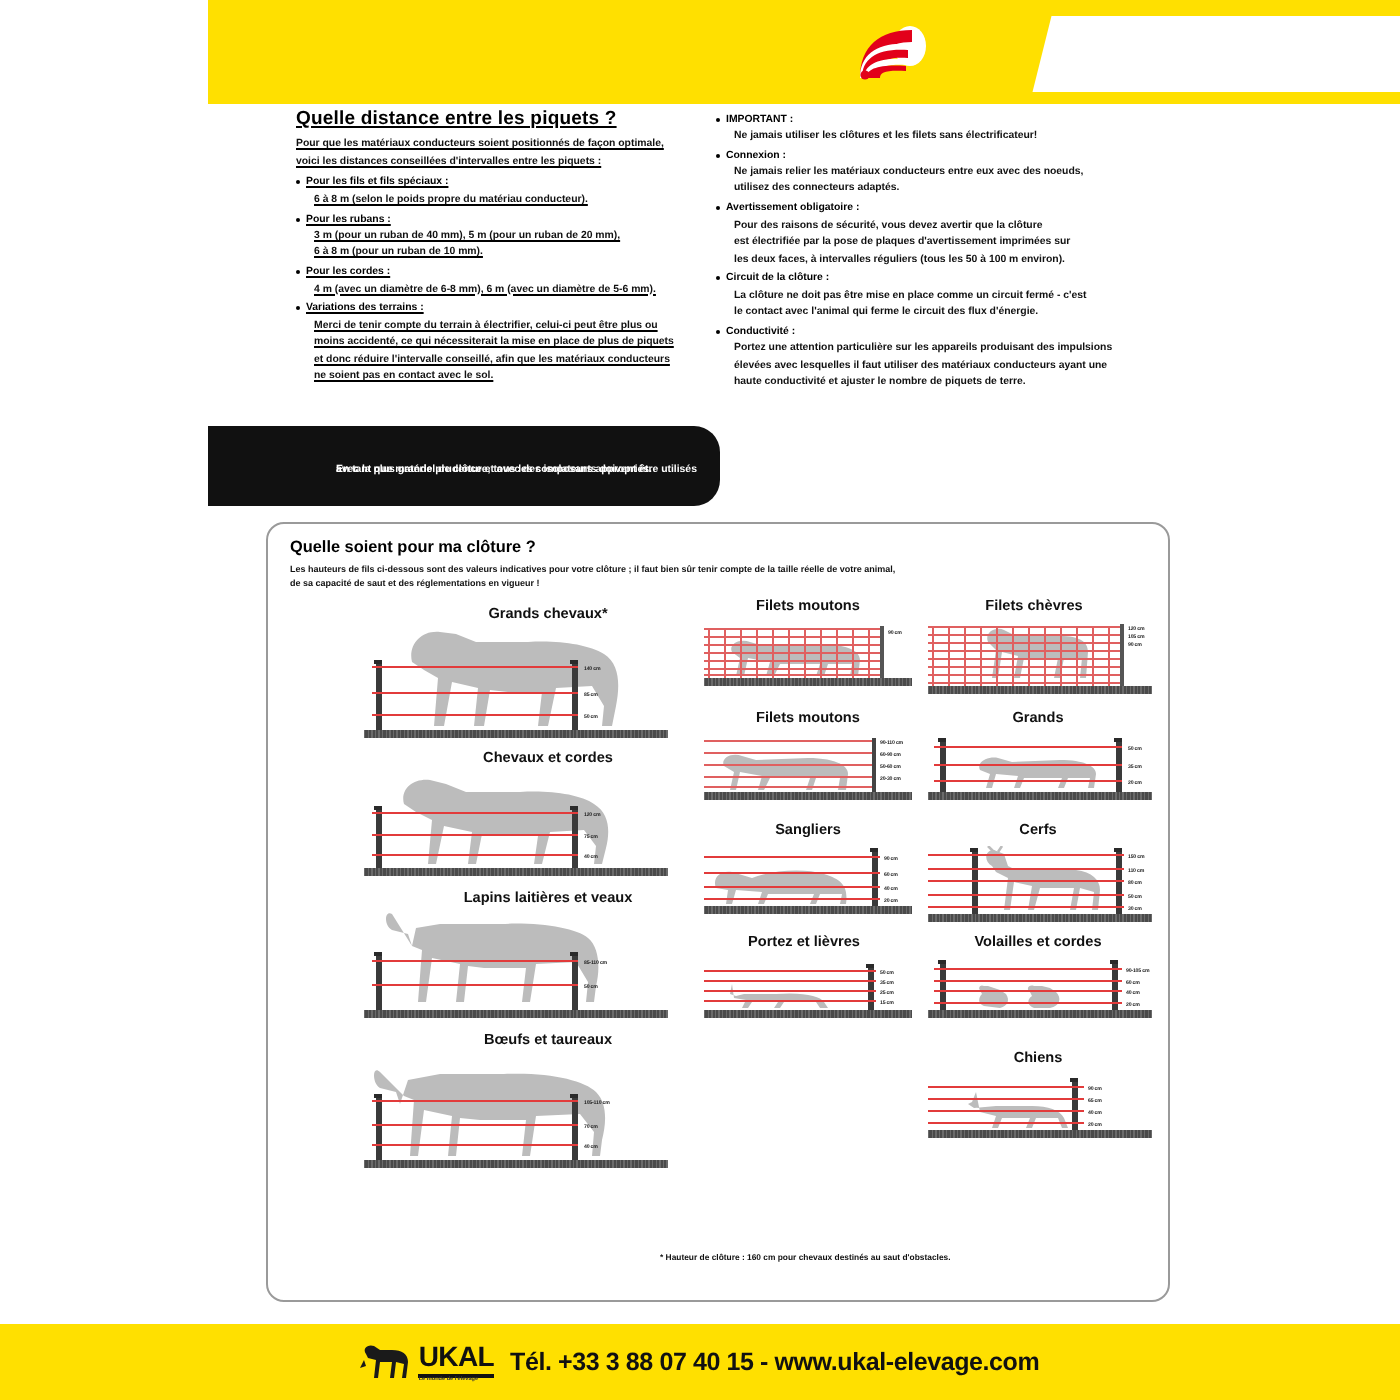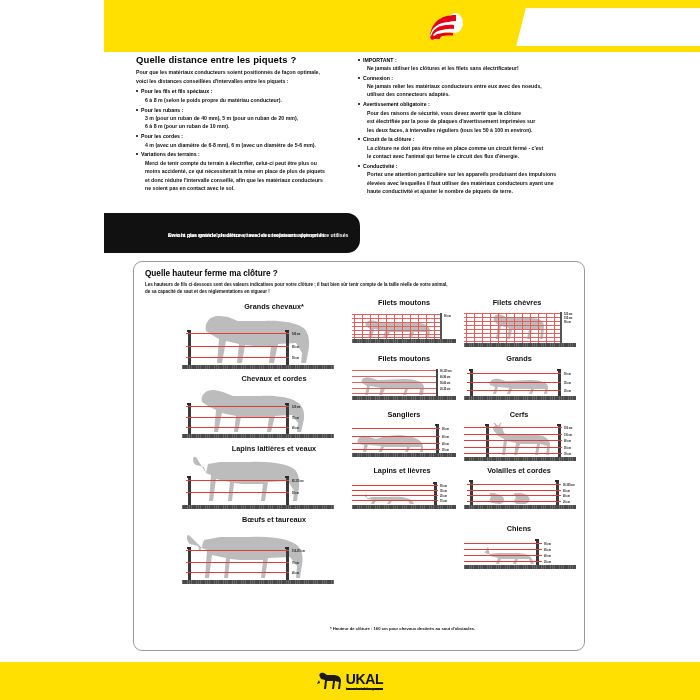--- a/index.html
+++ b/index.html
@@ -36,21 +36,21 @@
     font-size:23px; font-weight:bold; font-style:italic;
     letter-spacing:-0.5px; color:#1a1a1a;
   }
 
   
   .page-body{ position:absolute; left:104px; top:52px; width:596px; height:610px; background:#fff; }
 
   
   .cols{ position:absolute; left:136px; top:54px; width:456px; }
   .col{ position:absolute; top:0; width:218px; }
-  .col-left{ left:0; }
+  .col-left{ left:12px;text-decoration:underline; }
   .col-right{ left:222px; }
   .col h2{
     font-size:9.5px; font-weight:bold; margin-bottom:3px; color:#000;
     letter-spacing:0.1px;
   }
   .col p.intro{ font-size:5.2px; line-height:1.62; font-weight:bold; color:#111; margin-bottom:1px;}
   ul.bullets{ list-style:none; }
   ul.bullets > li{ position:relative; padding-left:5px; margin-top:1.5px; }
   ul.bullets > li::before{
     content:""; position:absolute; left:0; top:3px; width:2px; height:2px;
@@ -194,21 +194,21 @@
 </div>
 
 <div class="callout">
   <span>
     <span>En tant que matériel de clôture, tous les composants doivent être utilisés</span><br>
     <span>avec la plus grande prudence et avec des isolateurs appropriés.</span>
   </span>
 </div>
 
 <div class="panel">
-  <h3>Quelle hauteur ferme ma clôture ?</h3>
+  <h3>Quelle soient pour ma clôture ?</h3>
   <div class="sub">
     <span>Les hauteurs de fils ci-dessous sont des valeurs indicatives pour votre clôture ; il faut bien sûr tenir compte de la taille réelle de votre animal,</span><br>
     <span>de sa capacité de saut et des réglementations en vigueur !</span>
   </div>
 
   <div class="sect-title" style="left:60px; top:40px; width:160px;">Grands chevaux*</div>
   <div class="scene" style="left:48px; top:49px; width:152px; height:58px;">
     <span class="animal" style="left:16px; top:2px; width:120px; height:52px; background:none;">
       <svg width="120" height="52" viewBox="0 0 120 52">
           <path fill="#bcbcbc" d="M8 18 C6 10 12 2 22 3 L30 4 L40 8 L66 8 C80 7 96 9 104 14 C112 19 112 30 110 40 L108 50 L103 50 L104 40 L98 30 L80 31 L76 50 L71 50 L73 33 L56 33 L47 32 L44 50 L39 50 L41 31 L28 28 L24 50 L19 50 L21 26 L14 22 Z"></path>
@@ -434,21 +434,21 @@
     <div class="hlabel" style="left:100px; bottom:31px;">150 cm</div>
     <div class="hlabel" style="left:100px; bottom:24px;">110 cm</div>
     <div class="hlabel" style="left:100px; bottom:18px;">80 cm</div>
     <div class="hlabel" style="left:100px; bottom:11px;">50 cm</div>
     <div class="hlabel" style="left:100px; bottom:5px;">30 cm</div>
     <div class="ground">
         <div class="grass"></div>
       </div>
   </div>
 
-  <div class="sect-title" style="left:208px; top:204px; width:120px;">Lapins et lièvres</div>
+  <div class="sect-title" style="left:208px; top:204px; width:120px;">Portez et lièvres</div>
   <div class="scene" style="left:218px; top:215px; width:104px; height:32px;">
     <span class="animal" style="left:10px; top:14px; width:56px; height:14px; background:none;">
       <svg width="56" height="14" viewBox="0 0 56 14">
           <path fill="#bcbcbc" d="M4 1 L3 6 L6 7 L10 6 L26 6 C40 5 48 7 50 10 L52 13 L48 13 L46 10 L30 10 L28 13 L25 13 L27 10 L14 10 L12 13 L9 13 L11 9 L5 8 Z"></path>
         </svg>
     </span>
     <div class="post cap" style="left:82px; bottom:4px; height:22px;"></div>
     <div class="wire" style="left:0; bottom:23px; width:86px;"></div>
     <div class="wire" style="left:0; bottom:18px; width:86px;"></div>
     <div class="wire" style="left:0; bottom:13px; width:86px;"></div>
@@ -520,14 +520,15 @@
         <svg width="26" height="20" viewBox="0 0 26 20">
           <path fill="#1a1a1a" d="M3 6 C1 3 4 1 7 2 L10 4 L16 4 C21 4 24 6 24 10 L23 18 L21 18 L22 11 L18 10 L17 18 L15 18 L16 10 L10 10 L9 18 L7 18 L8 9 L4 8 Z"></path>
           <path fill="#1a1a1a" d="M2 9 L0 13 L3 12 Z"></path>
         </svg>
       </span>
       <span class="ukal-text">
         <span class="ukal-word">UKAL</span>
         <span class="ukal-tag" style="display:block;">Le monde de l'élevage</span>
       </span>
     </span>
+    <span class="footer-contact">Tél. +33 3 88 07 40 15 - www.ukal-elevage.com</span>
   </div>
 </div>
 
 </body></html>

